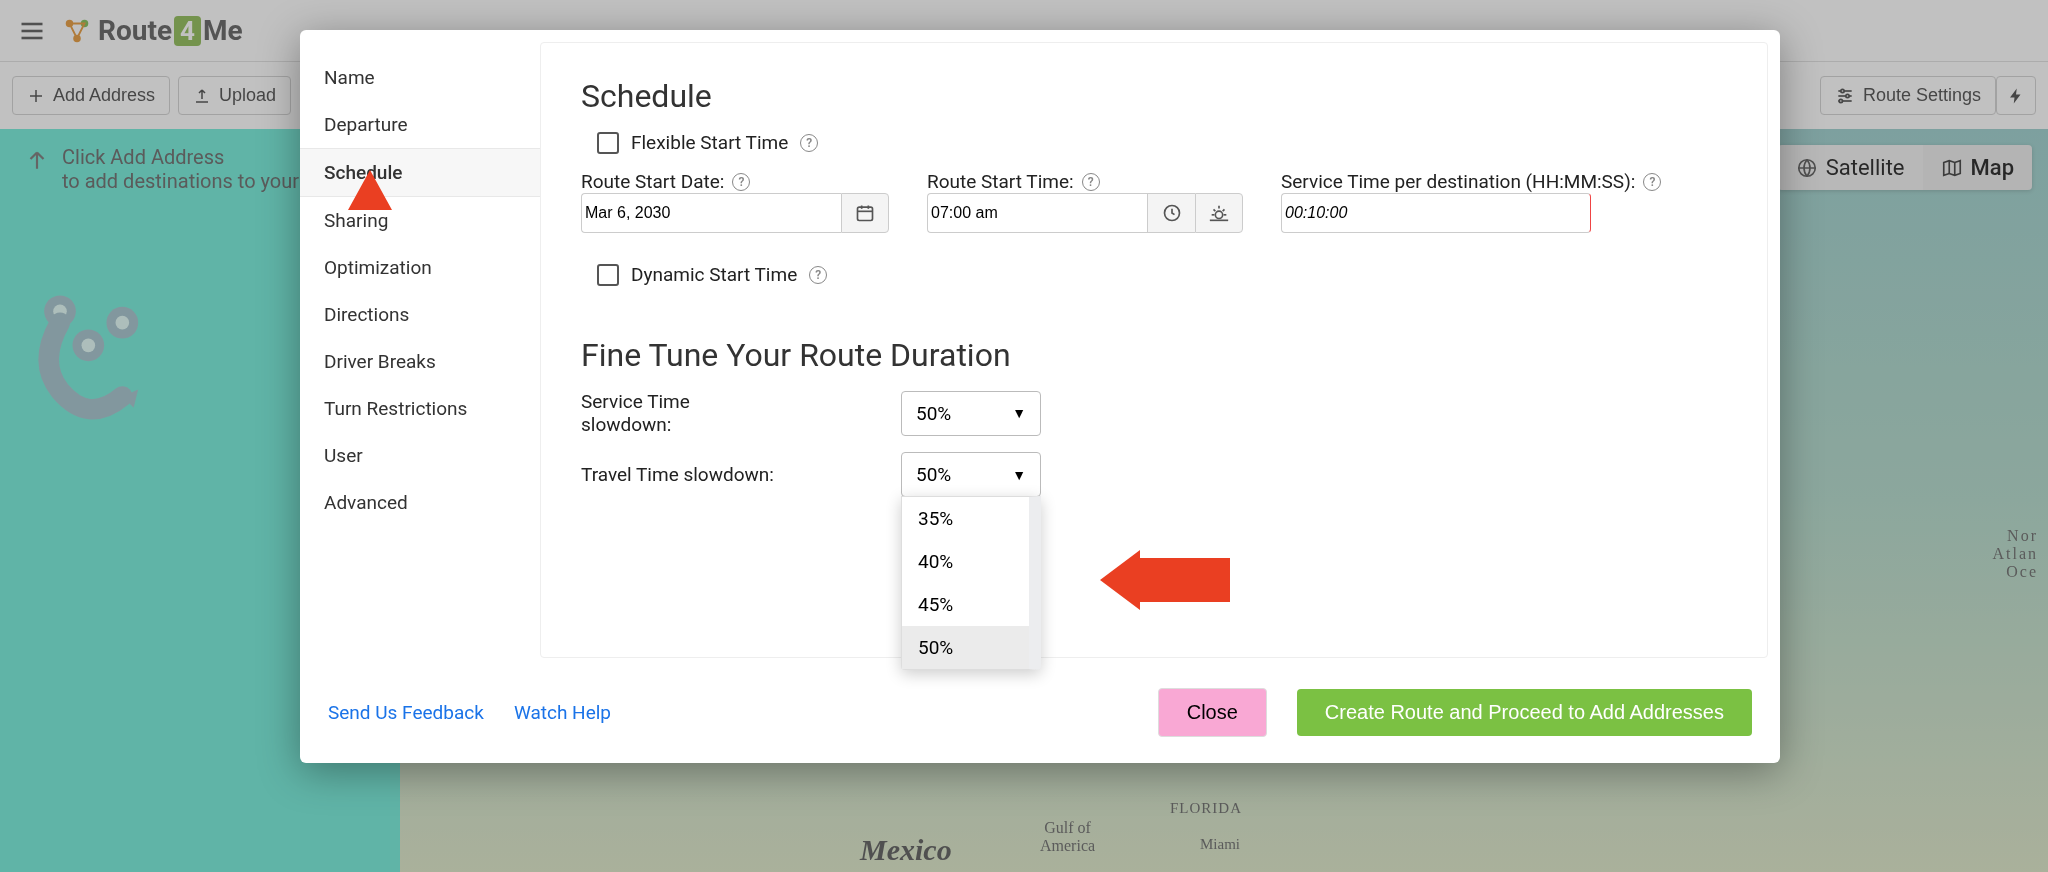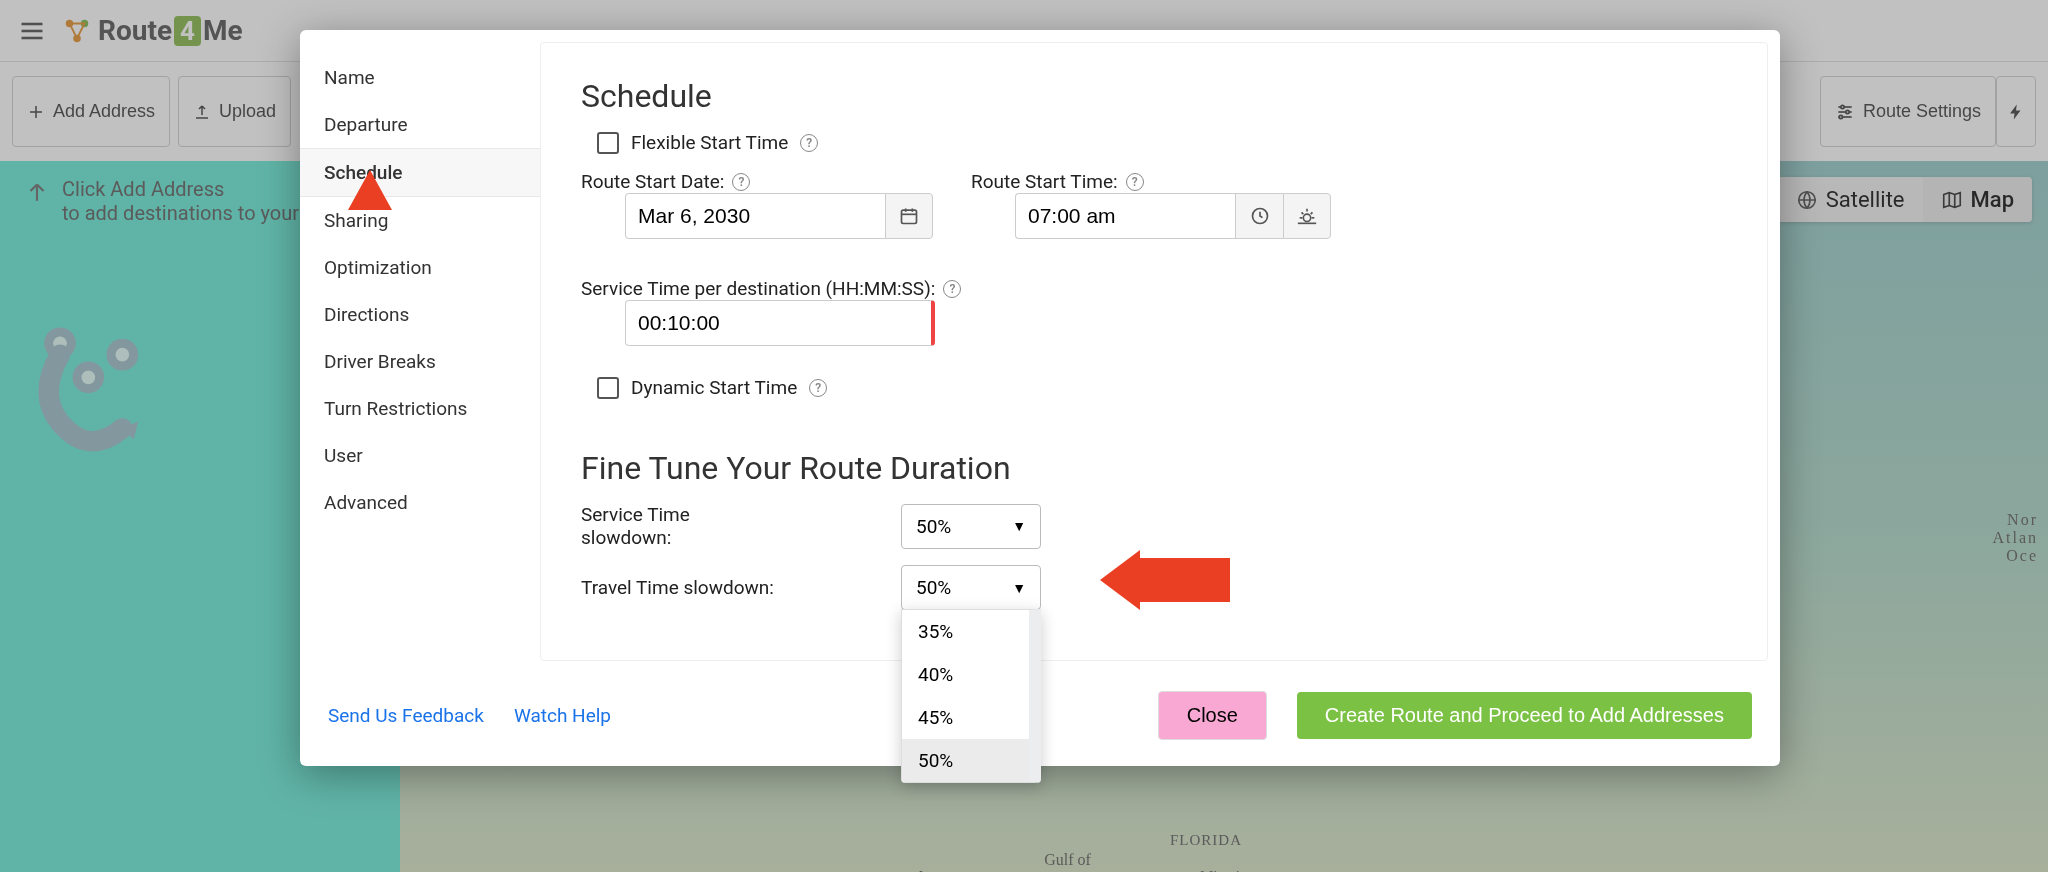--- a/index.html
+++ b/index.html
@@ -45,21 +45,21 @@
       display:flex;
       gap:8px;
       align-items:center;
       position: relative;
       z-index:1;
     }
     .toolbar .btn {
       background:#fff;
       border:1px solid #ccc;
       border-radius:4px;
-      padding: 24px 14px;
+      padding: 8px 14px;
       font-size:18px;
       color:#333;
       display:flex;
       align-items:center;
       gap:8px;
       cursor:pointer;
     }
     .toolbar .right-controls {
       margin-left:auto;
       display:flex;
@@ -127,25 +127,24 @@
     }
     .modal-content h2 { font-size:32px; font-weight:400; color:#333; margin-bottom:16px;}
     .check-row { display:flex; align-items:center; gap:12px; margin:8px 16px 16px; font-size:19px; color:#222;}
     .check-row .box { width:22px; height:22px; border:2px solid #555; border-radius:3px; cursor:pointer;}
     .form-row { display:flex; gap:38px; flex-wrap:wrap; margin-bottom:12px;}
     .form-group { display:flex; flex-direction:column; }
     .form-group label { font-size:19px; color:#222; display:flex; align-items:center; gap:8px;}
     .input-wrap { display:flex; align-items:stretch; }
     .input-wrap input {
       border:1px solid #ccc; border-radius:4px 0 0 4px;
-      padding:10px 12px; font-size:21px; width:260px;
+      padding:10px 3px; font-size:16px; width:260px;
       border-right:none;
-      margin-left:44px;
-    }
-    .input-wrap.single input { border-radius:4px; border-right:4px solid #ef4444; width:310px;}
+    }
+    .input-wrap.single input { border-radius:4px; border-right:1px solid #ef4444; width:310px;font-style:italic;}
     .input-wrap .addon {
       border:1px solid #ccc; background:#f4f4f4; width:48px; display:flex; align-items:center; justify-content:center; cursor:pointer;
     }
     .input-wrap .addon.mid { border-right:none; border-radius:0; }
     .input-wrap .addon.last { border-radius:0 4px 4px 0;}
     .input-wrap.time input { width:220px; }
     .tune-section { margin-top:50px; }
     .tune-row { display:flex; align-items:center; gap:120px; margin:16px 0;}
     .tune-row .lbl { font-size:19px; color:#222; width:200px;}
     .select {
@@ -279,21 +278,21 @@
             <path d="M9 4v14M15 6v14"></path>
           </svg>
         <span>Map</span>
       </div>
     </div>
     <div class="map-labels mexico">Mexico</div>
     <div class="map-labels gulf" style="white-space:pre;">Gulf of
 America</div>
     <div class="map-labels florida">FLORIDA</div>
     <div class="map-labels miami">Miami</div>
-    <div class="map-labels atl" style="white-space:pre;">Nor
+    <div class="map-labels atl" style="white-space:pre;margin-top:48px;">Nor
 Atlan
 Oce</div>
   </div>
 </div>
 
 <div class="overlay"></div>
 
 <div class="modal">
   <div class="modal-body">
     <div class="modal-nav">

